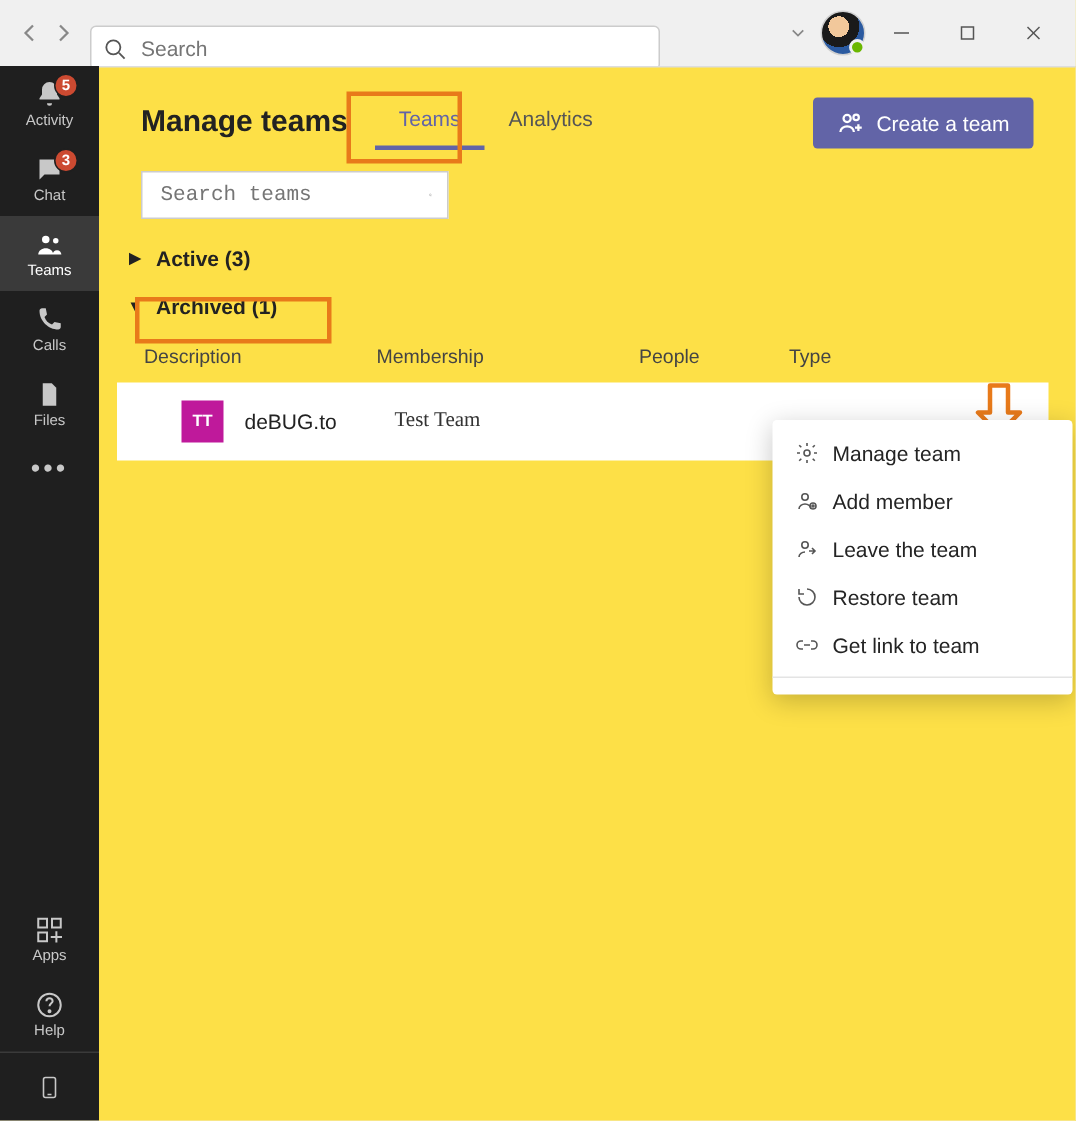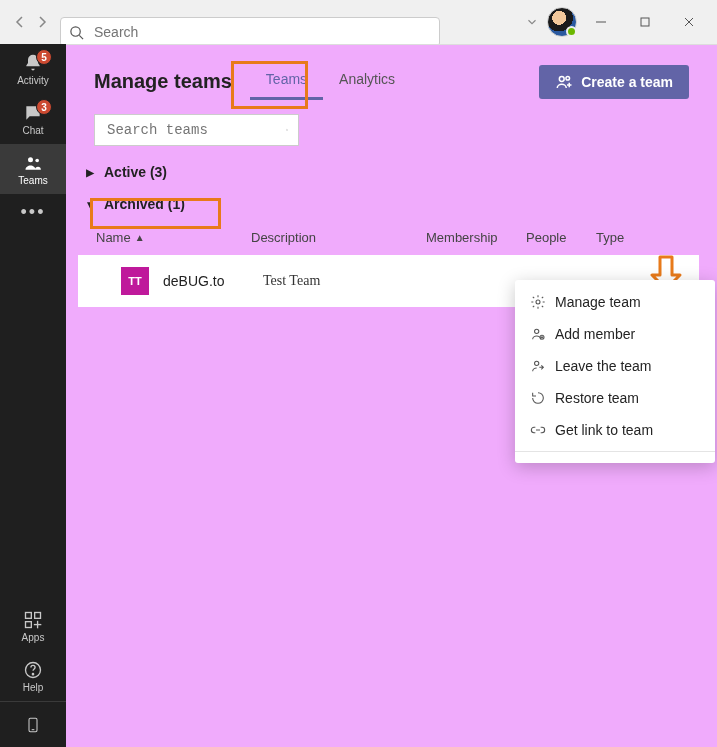--- a/index.html
+++ b/index.html
@@ -79,42 +79,42 @@
     min-width: 16px; height: 16px; border-radius: 8px;
     display: flex; align-items: center; justify-content: center;
     border: 1.5px solid #1f1f1f;
   }
   .rail-spacer { flex: 1; }
 
   
   .main {
     position: absolute;
     left: 66px; top: 44px; right: 0; bottom: 0;
-    background: #f0abfc;
+    background: #fde047;
     border-top: 1px solid #ddd;
     overflow: hidden;
   }
   .page-header {
     display: flex; align-items: center; gap: 18px;
     padding: 18px 28px 0 28px;
     position: relative;
   }
   .page-title { font-size: 20px; font-weight: 700; color: #222; }
   .tabs { display: flex; gap: 0; }
   .tab {
     padding: 8px 16px 10px; font-size: 14px; color: #555; cursor: pointer;
     border-bottom: 3px solid transparent;
   }
   .tab.active { color: #6264a7; border-bottom-color: #6264a7; }
   .create-btn {
     margin-left: auto;
     background: #6264a7; color: #fff;
     border: none; border-radius: 3px;
     height: 34px; padding: 0 16px;
-    font-size: 14px; font-weight: 700;
+    font-size: 14px; font-weight: 400;
     display: flex; align-items: center; gap: 8px;
   }
   .search-teams {
     margin: 14px 28px 10px;
     width: 205px; height: 32px;
     border: 1px solid #ccc; background: #fff;
     display: flex; align-items: center; padding: 0 10px; color:#555;
   }
   .search-teams input { border:none; outline:none; flex:1; font-size:14px;font-family:Liberation Mono, monospace; }
 
@@ -242,20 +242,36 @@
   <div class="rail-item active">
     <span class="rail-icon">
       <svg width="20" height="20" viewBox="0 0 24 24" fill="currentColor">
           <circle cx="9" cy="8" r="3"></circle>
           <circle cx="17" cy="9" r="2.2"></circle>
           <path d="M3 20c0-3 3-5 6-5s6 2 6 5M14.5 20c0-2 1.5-3.5 3.5-3.5s3.5 1.5 3.5 3.5"></path>
         </svg>
     </span>
     <span>Teams</span>
   </div>
+  <div class="rail-item">
+    <span class="rail-icon">
+      <svg width="20" height="20" viewBox="0 0 24 24" fill="currentColor">
+          <path d="M6 3c-1 0-2 1-2 2 0 8 7 15 15 15 1 0 2-1 2-2v-3l-5-1-2 2c-3-1-5-3-6-6l2-2-1-5H6z"></path>
+        </svg>
+    </span>
+    <span>Calls</span>
+  </div>
+  <div class="rail-item">
+    <span class="rail-icon">
+      <svg width="18" height="20" viewBox="0 0 24 24" fill="currentColor">
+          <path d="M6 2h8l4 4v16H6V2z"></path>
+        </svg>
+    </span>
+    <span>Files</span>
+  </div>
   <div class="rail-item" style="height:36px">
     <span class="rail-icon" style="letter-spacing:2px;">•••</span>
   </div>
 
   <div class="rail-spacer"></div>
 
   <div class="rail-item">
     <span class="rail-icon">
       <svg width="20" height="20" viewBox="0 0 24 24" fill="none" stroke="currentColor" stroke-width="1.6">
           <rect x="3" y="3" width="7" height="7"></rect>
@@ -319,24 +335,20 @@
     <span class="caret">▶</span>
     <span>Active (3)</span>
   </div>
 
   <div class="section-row">
     <span class="caret">▼</span>
     <span>Archived (1)</span>
   </div>
 
   <div class="col-headers">
-    <div class="name-col">
-        <span>Name</span>
-        <span class="sort-arrow">▲</span>
-      </div>
     <div>Description</div>
     <div>Membership</div>
     <div>People</div>
     <div>Type</div>
     <div></div>
   </div>
 
   <div class="team-row">
     <div class="team-name-cell">
       <div class="team-avatar">TT</div>

